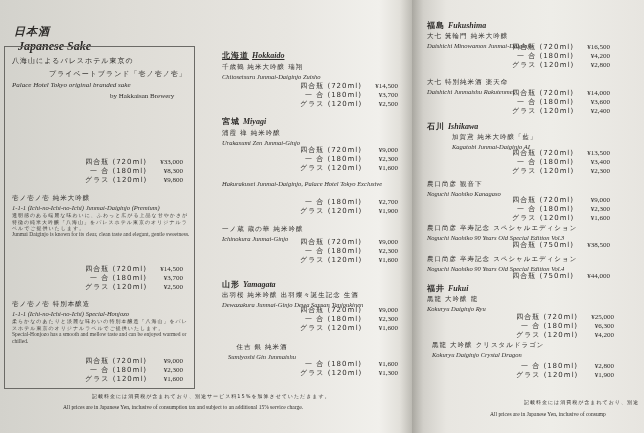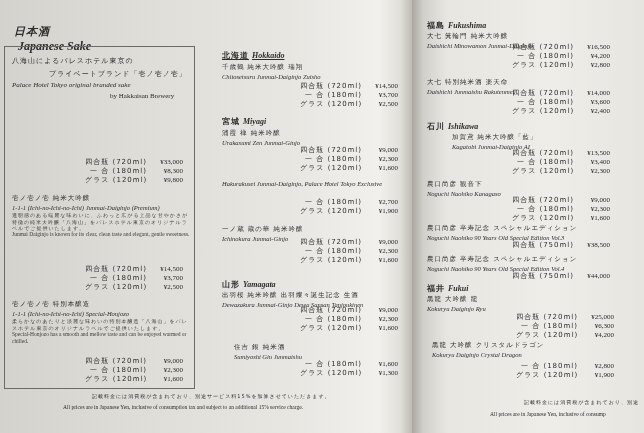--- a/index.html
+++ b/index.html
@@ -203,21 +203,21 @@
   <div class="row">
       <span class="size jp">一 合 (180ml)</span>
       <span class="price">¥2,300</span>
     </div>
   <div class="row">
       <span class="size jp">グラス (120ml)</span>
       <span class="price">¥1,600</span>
     </div>
 </div>
 
-<div class="item" style="left:234px; top:343px;">
+<div class="item" style="left:228px; top:343px;text-align:center;">
   <div class="name-jp jp">住吉 銀 純米酒</div>
   <div class="name-en">Sumiyoshi Gin Junmaishu</div>
 </div>
 <div class="prices" style="left:300px; top:360px; width:110px;">
   <div class="row">
       <span class="size jp">一 合 (180ml)</span>
       <span class="price">¥1,600</span>
     </div>
   <div class="row">
       <span class="size jp">グラス (120ml)</span>

